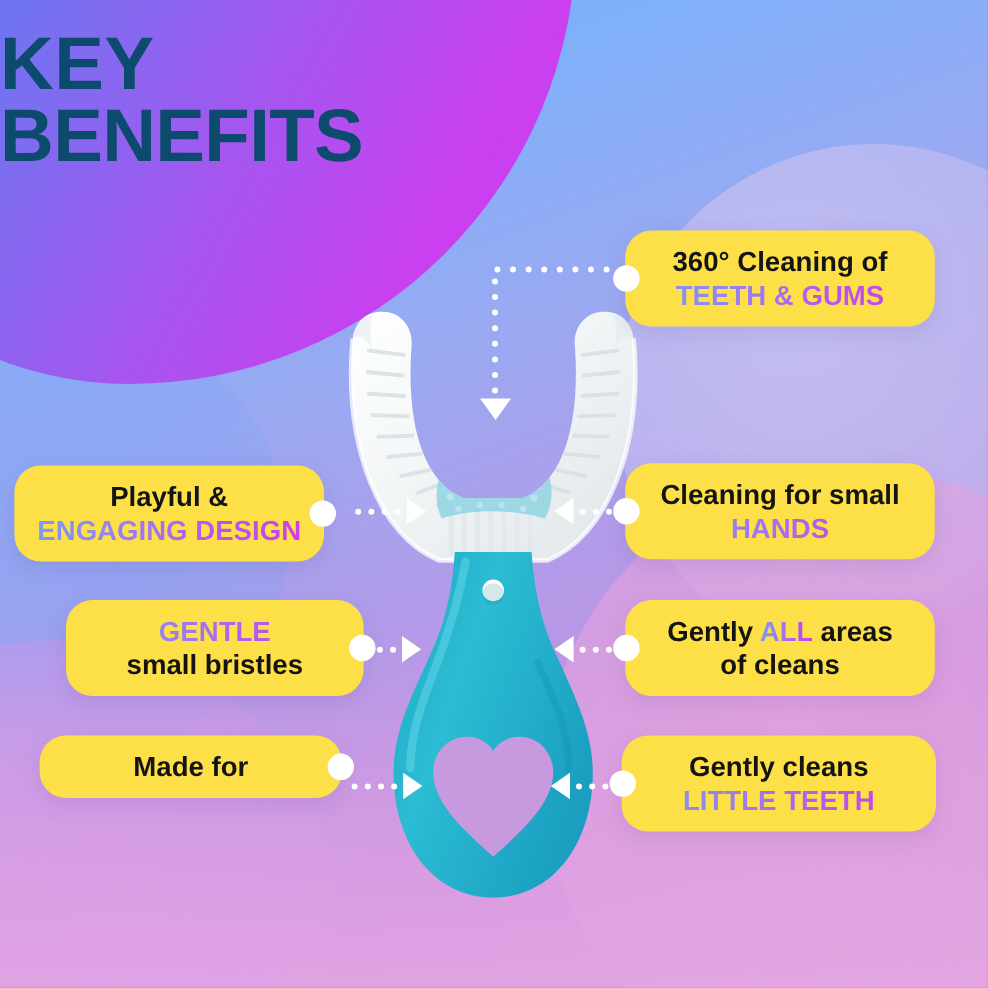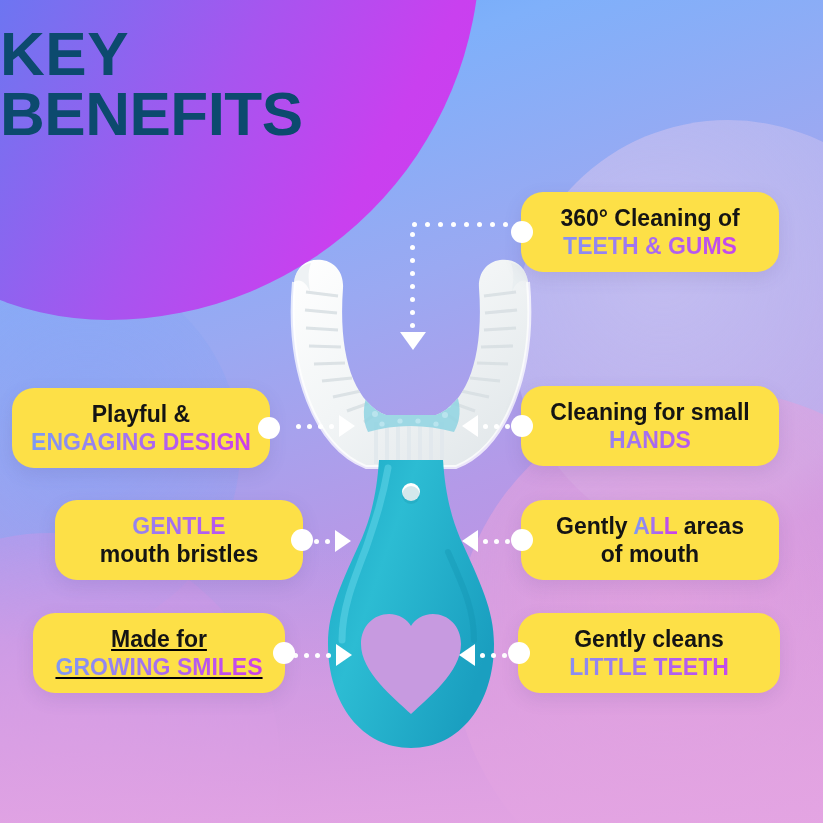--- a/index.html
+++ b/index.html
@@ -331,36 +331,35 @@
       <span class="dot"></span>
       <span class="dot"></span>
       <span class="dot"></span>
     </span>
     <span class="tri-r"></span>
   </div>
 
   <div class="box" style="left:35px; top:500px; width:248px;margin-left:20px;">
     <span class="notch right"></span>
     <span class="line grad">GENTLE</span>
-    <span class="line">mouth bristles</span>
+    <span class="line">small bristles</span>
   </div>
   <div class="conn" style="left:292px; top:530px;">
     <span class="dots">
       <span class="dot"></span>
       <span class="dot"></span>
       <span class="dot"></span>
       <span class="dot"></span>
     </span>
     <span class="tri-r"></span>
   </div>
 
-  <div class="box" style="left:33px; top:613px; width:252px;text-decoration:underline;">
+  <div class="box" style="left:33px; top:613px; width:252px;">
     <span class="notch right"></span>
     <span class="line">Made for</span>
-    <span class="line grad">GROWING SMILES</span>
   </div>
   <div class="conn" style="left:293px; top:644px;">
     <span class="dots">
       <span class="dot"></span>
       <span class="dot"></span>
       <span class="dot"></span>
       <span class="dot"></span>
     </span>
     <span class="tri-r"></span>
   </div>
@@ -376,21 +375,21 @@
       <span class="dot"></span>
       <span class="dot"></span>
       <span class="dot"></span>
       <span class="dot"></span>
     </span>
   </div>
 
   <div class="box" style="left:521px; top:500px; width:258px;">
     <span class="notch left"></span>
     <span class="line"><span>Gently </span><span class="grad grad-in">ALL</span><span> areas</span></span>
-    <span class="line">of mouth</span>
+    <span class="line">of cleans</span>
   </div>
   <div class="conn" style="left:462px; top:530px;">
     <span class="tri-l"></span>
     <span class="dots">
       <span class="dot"></span>
       <span class="dot"></span>
       <span class="dot"></span>
       <span class="dot"></span>
     </span>
   </div>

